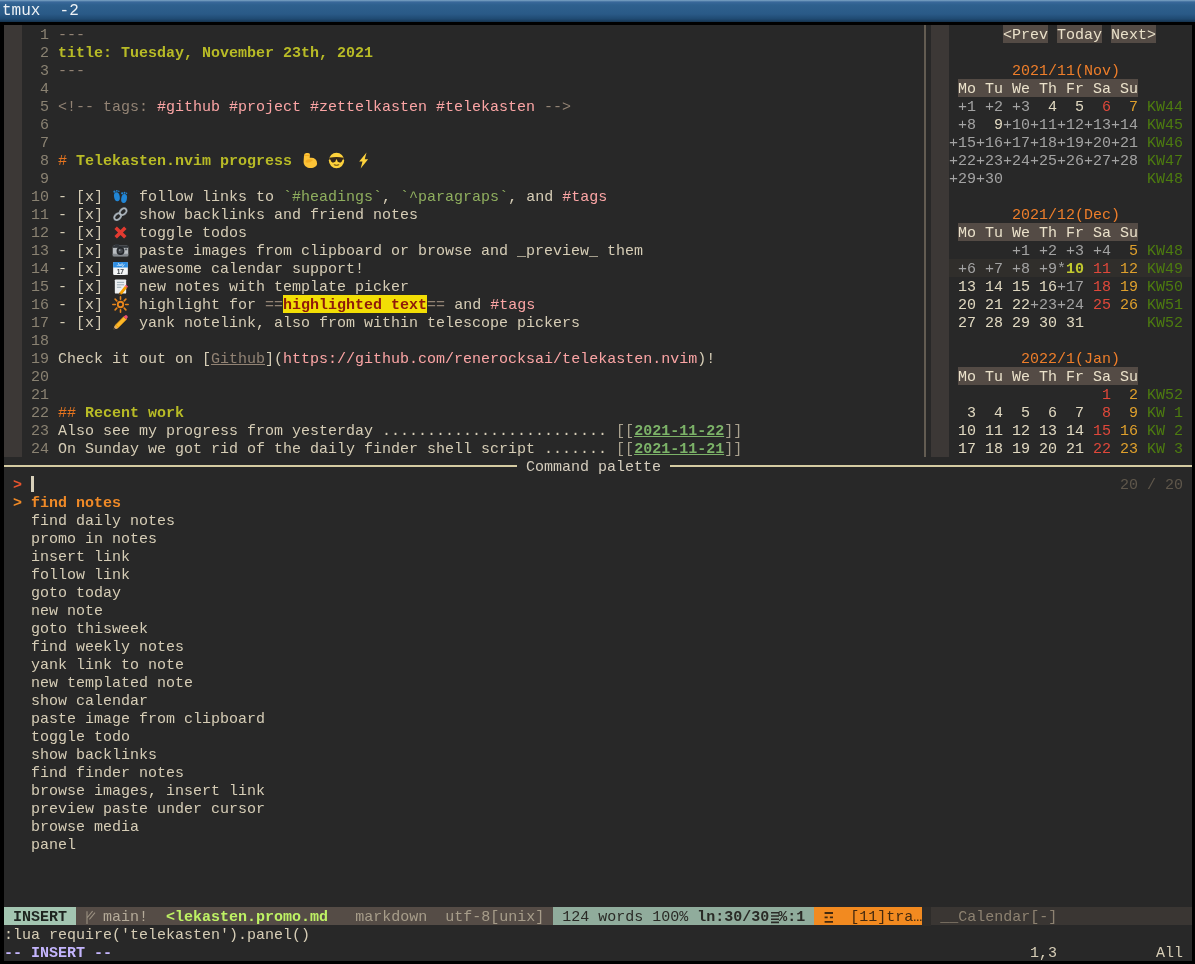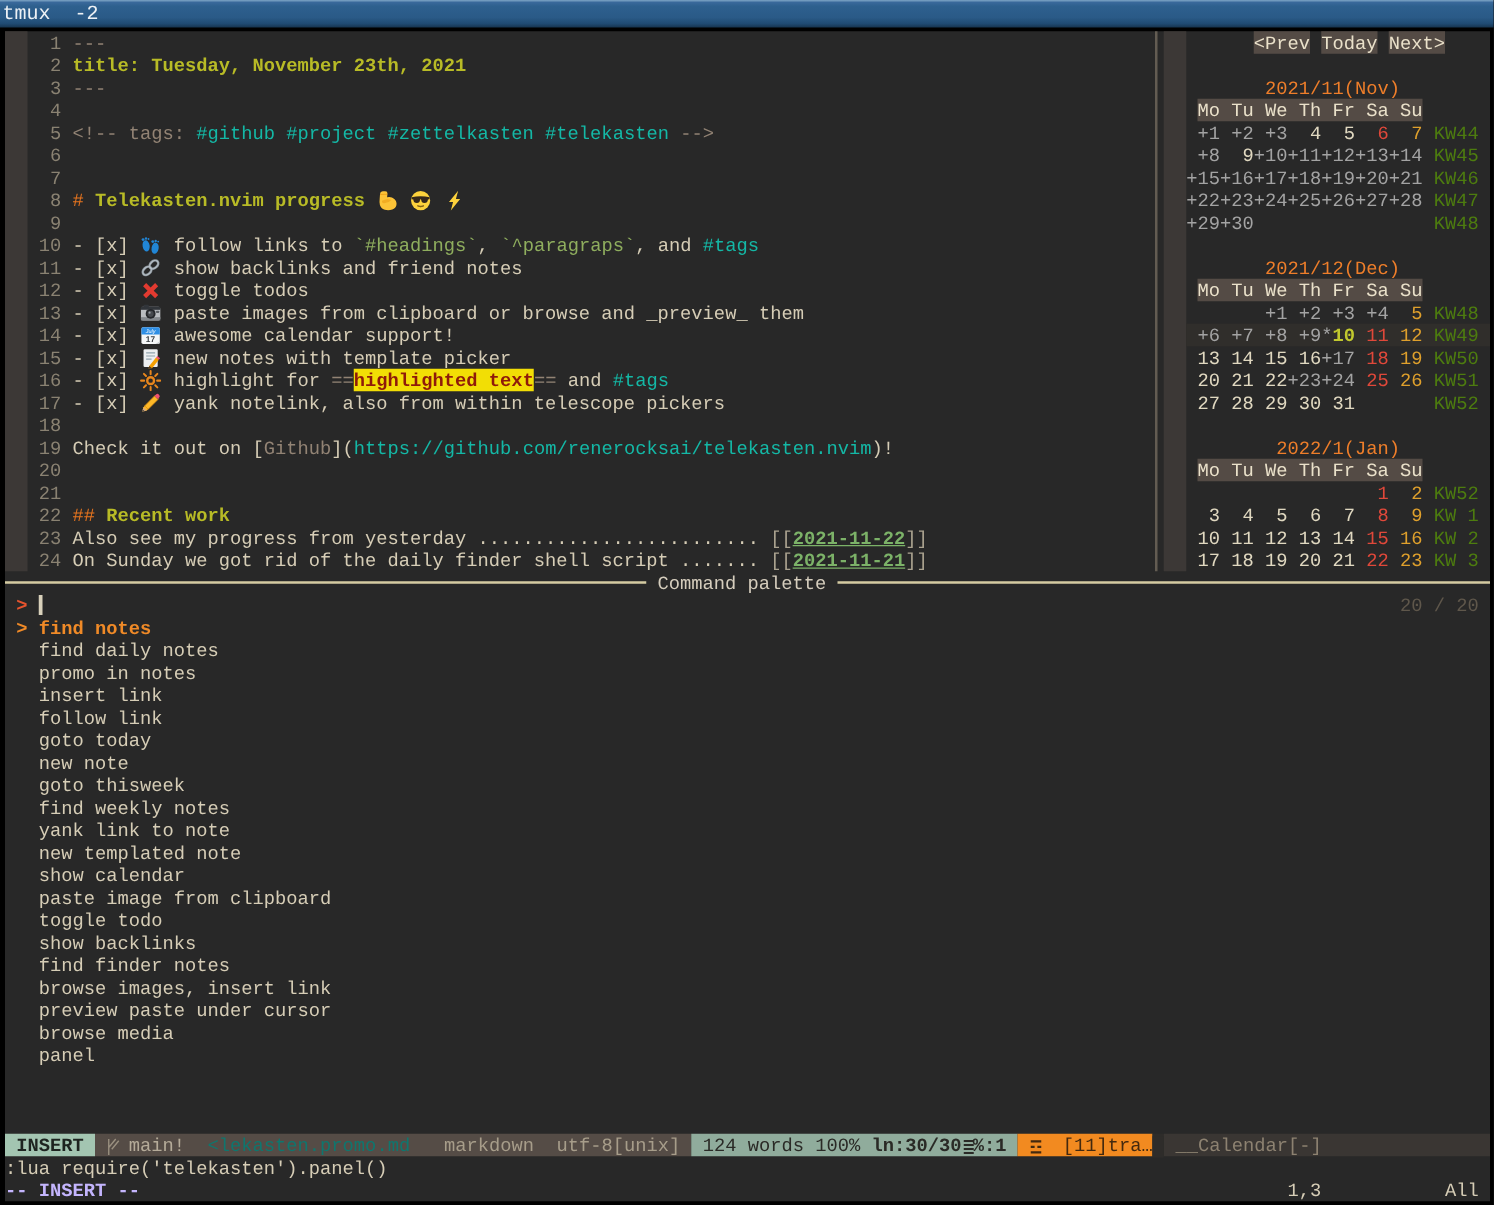--- a/index.html
+++ b/index.html
@@ -1,43 +1,43 @@
 <!DOCTYPE html>
 <html><head><meta charset="utf-8"><style>
 html,body{margin:0;padding:0}
 body{width:1195px;height:964px;background:#000;position:relative;overflow:hidden}
 .r{position:absolute;white-space:pre;font:15px/18px "Liberation Mono",monospace;color:#d6cdb6;letter-spacing:0}
 b{font-weight:bold}
 .abs{position:absolute}
 .em{position:absolute}
 .ln{color:#8a8272}
 .gy{color:#928374}
-.gyu{color:#928374;}
+.gyu{color:#928374;text-decoration:underline}
 .lg{color:#aaa28f}
 .ttl{color:#b8bb26;font-weight:bold}
 .hx{color:#e5741f}
-.pk{color:#14b8a6}
+.pk{color:#fca5a5}
 .cd{color:#8fae5e}
 .hl{color:#8f1a0a;font-weight:bold}
 .dt{color:#7cb268;font-weight:bold;text-decoration:underline}
 .btn{color:#eae1ca}
 .hdr{color:#eae1ca}
 .mo{color:#ee7e2a}
 .tl{color:#a3a3a3}
 .rd{color:#e0483a}
 .yl{color:#dfa02c}
 .kw{color:#4d7c0f}
 .tdy{color:#c2c92e;font-weight:bold}
 .pr{color:#e8542e;font-weight:bold}
 .sel{color:#f08a27;font-weight:bold}
 .cnt{color:#5f574b}
 .sA{color:#1e2420}
 .sB{color:#b5ab99}
 
-.fn{color:#0f766e;font-weight:normal}
+.fn{color:#bef264;font-weight:bold}
 .dim{color:#a79d8a}
 .sY{color:#2a2a26}
 .sG{background:#2e2c2a}
 .sO{color:#43290f}
 .sCal{color:#8d8271}
 .md{color:#c4b5fd;font-weight:bold}
 .calfg{color:#e0d8c0}
 </style></head><body>
 
 <div class="abs" style="left:0;top:0;width:1195px;height:22px;background:linear-gradient(180deg,#7fa6c6 0px,#39689a 2px,#2e608e 5px,#2a5a87 14px,#1f4a72 19px,#16334e 22px)"></div>

